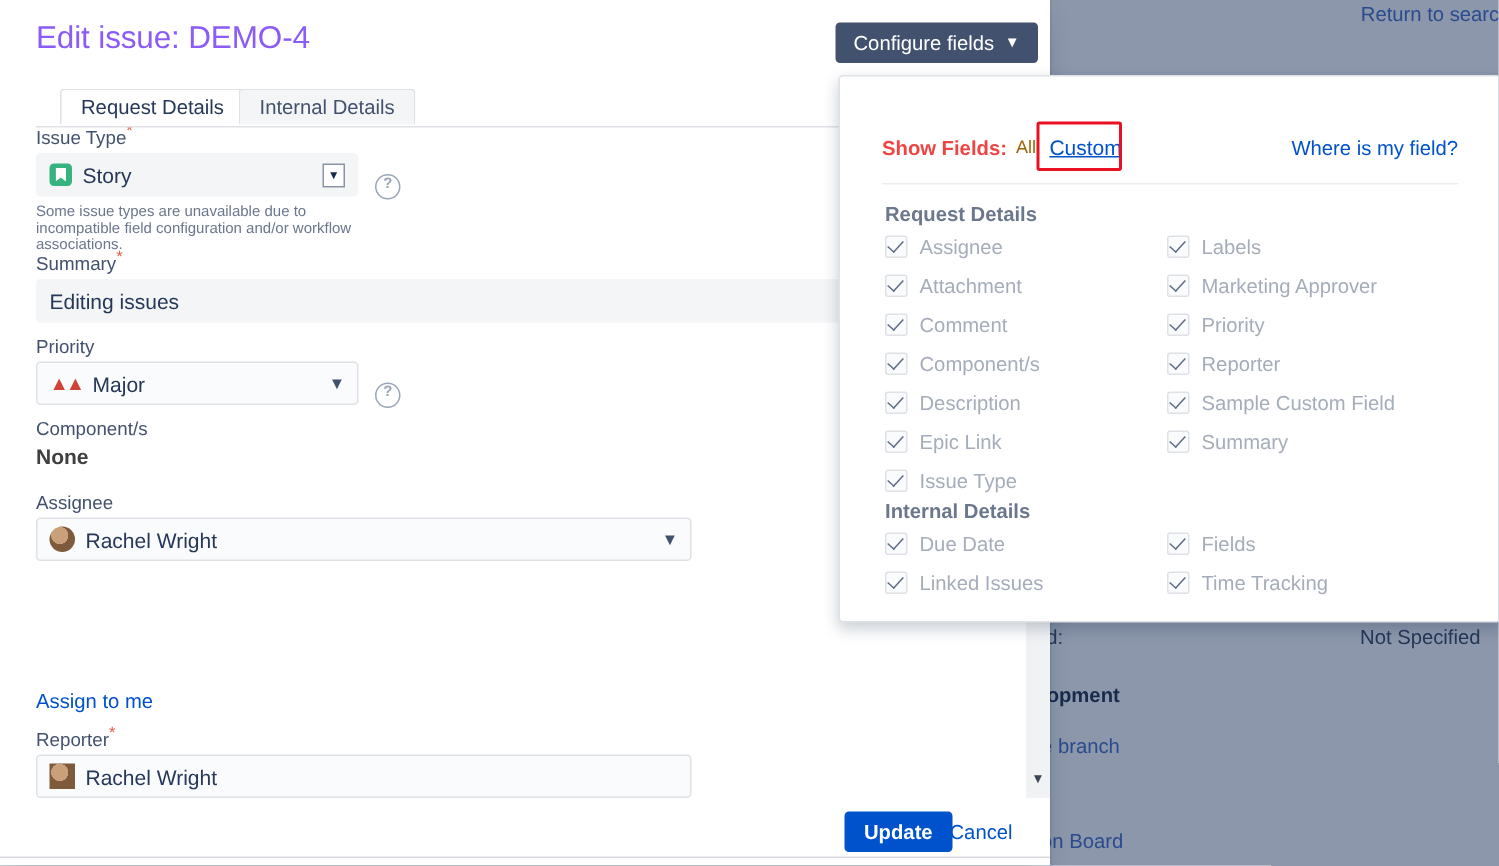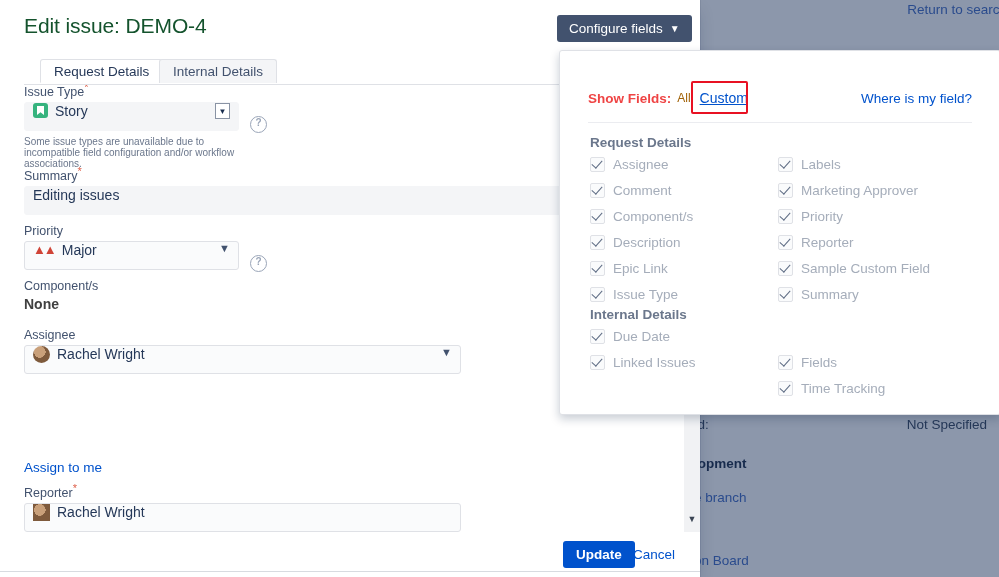--- a/index.html
+++ b/index.html
@@ -24,21 +24,21 @@
   #bg-board{left:694px;top:553px;}
 
   
   #dialog{
     position:absolute;left:0;top:0;width:700px;height:577px;
     background:#fff;box-shadow:0 0 0 1px rgba(9,30,66,.08), 0 8px 16px -4px rgba(9,30,66,.25);
     overflow:hidden;
   }
   #dialog-title{
     position:absolute;left:24px;top:14px;
-    font-size:21px;font-weight:500;color:#14532d;letter-spacing:-0.1px;
+    font-size:21px;font-weight:500;color:#8b5cf6;letter-spacing:-0.1px;
   }
 
   
   #tabs{position:absolute;left:24px;top:59px;width:660px;height:25px;
         border-bottom:1px solid #dfe1e6;}
   .tab{
     position:absolute;top:0;height:24px;line-height:24px;padding:0 13px;
     font-size:13.5px;color:#42526e;border:1px solid #dfe1e6;border-bottom:none;
     background:#f4f5f7;border-radius:3px 3px 0 0;cursor:pointer;box-sizing:border-box;
   }
@@ -46,21 +46,21 @@
   #tab-0{left:16px;}
   #tab-1{left:135px;}
 
   
   #form{position:absolute;left:0;top:85px;width:684px;height:447px;overflow:hidden;}
   .field{position:absolute;left:24px;}
   .flabel{font-size:12.5px;color:#42526e;display:block;margin-bottom:3px;}
   .req{color:#de5f49;font-size:11px;vertical-align:super;line-height:0;}
   .ctrl{
     box-sizing:border-box;height:29px;background:#f4f5f7;border:1px solid #f4f5f7;
-    border-radius:3px;display:flex;align-items:flex-start;padding:0 8px;
+    border-radius:3px;display:flex;align-items:center;padding:0 8px;
     font-size:14px;color:#253858;
   }
   .ctrl.boxed{border:1px solid #dfe1e6;background:#fafbfc;}
   .hint{font-size:10px;color:#6b778c;margin-top:5px;display:block;}
   .helpicon{
     position:absolute;width:15px;height:15px;border:1.5px solid #9aa5b8;border-radius:50%;
     color:#9aa5b8;font-size:10px;line-height:12px;text-align:center;font-weight:bold;
   }
   .selarrow{margin-left:auto;color:#42526e;font-size:11px;}
 
@@ -260,20 +260,24 @@
   <div id="dropdown-rule"></div>
 
   <div class="col" id="col-left">
     <div class="group-head">Request Details</div>
     <div class="fopt">
         <span class="chk"></span>
         <span>Assignee</span>
       </div>
     <div class="fopt">
         <span class="chk"></span>
+        <span>Attachment</span>
+      </div>
+    <div class="fopt">
+        <span class="chk"></span>
         <span>Comment</span>
       </div>
     <div class="fopt">
         <span class="chk"></span>
         <span>Component/s</span>
       </div>
     <div class="fopt">
         <span class="chk"></span>
         <span>Description</span>
       </div>

